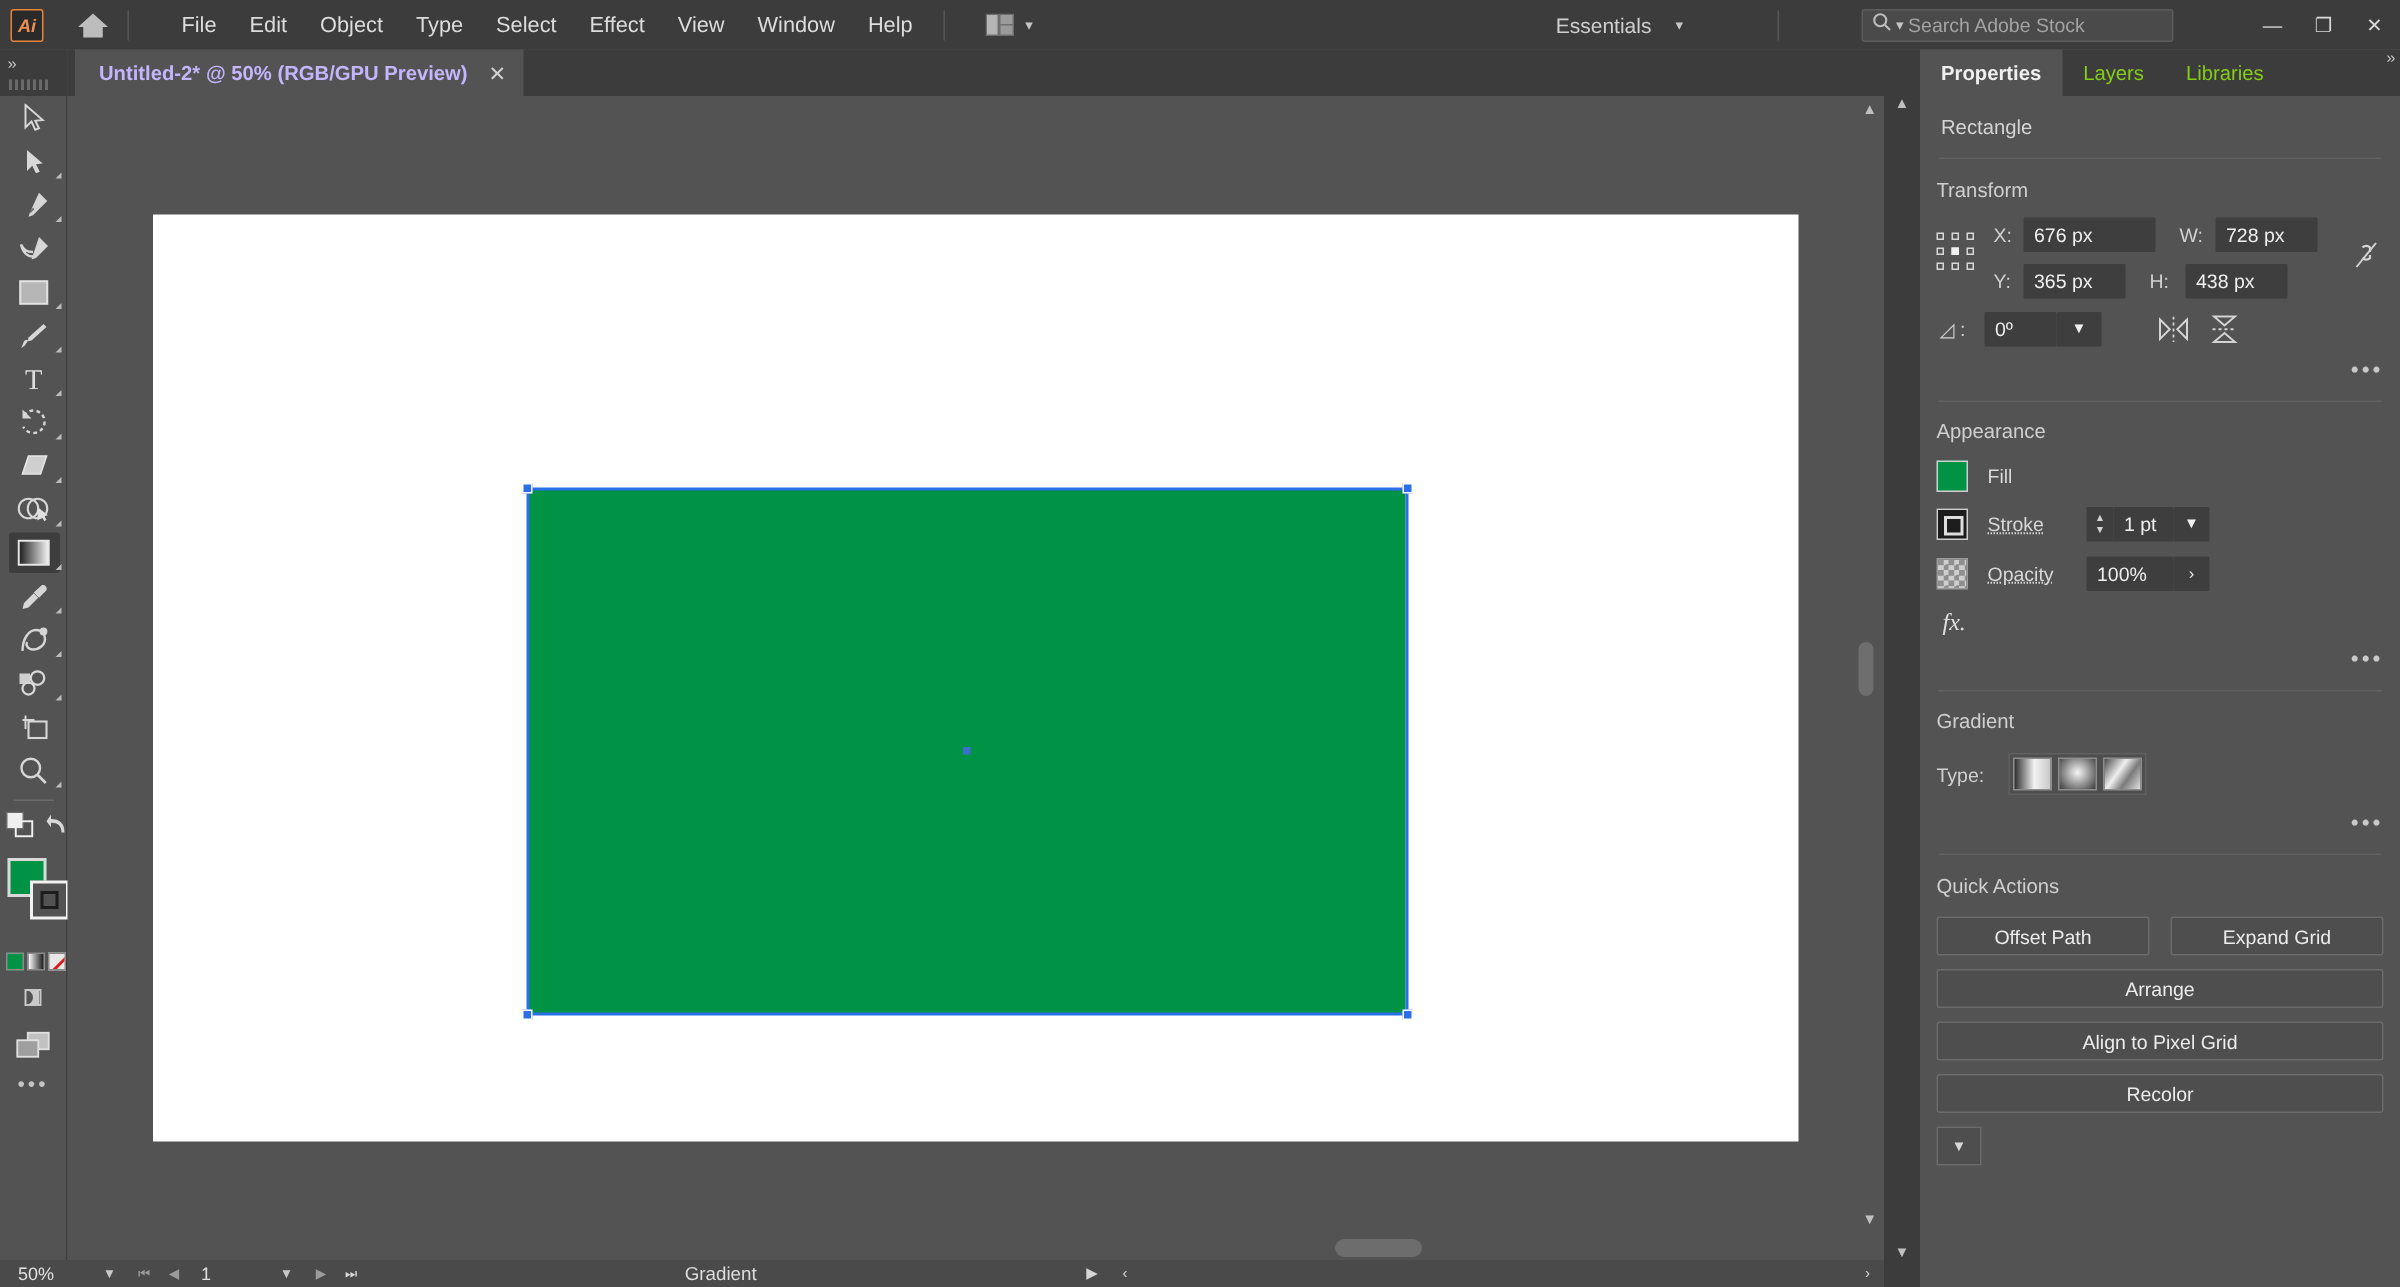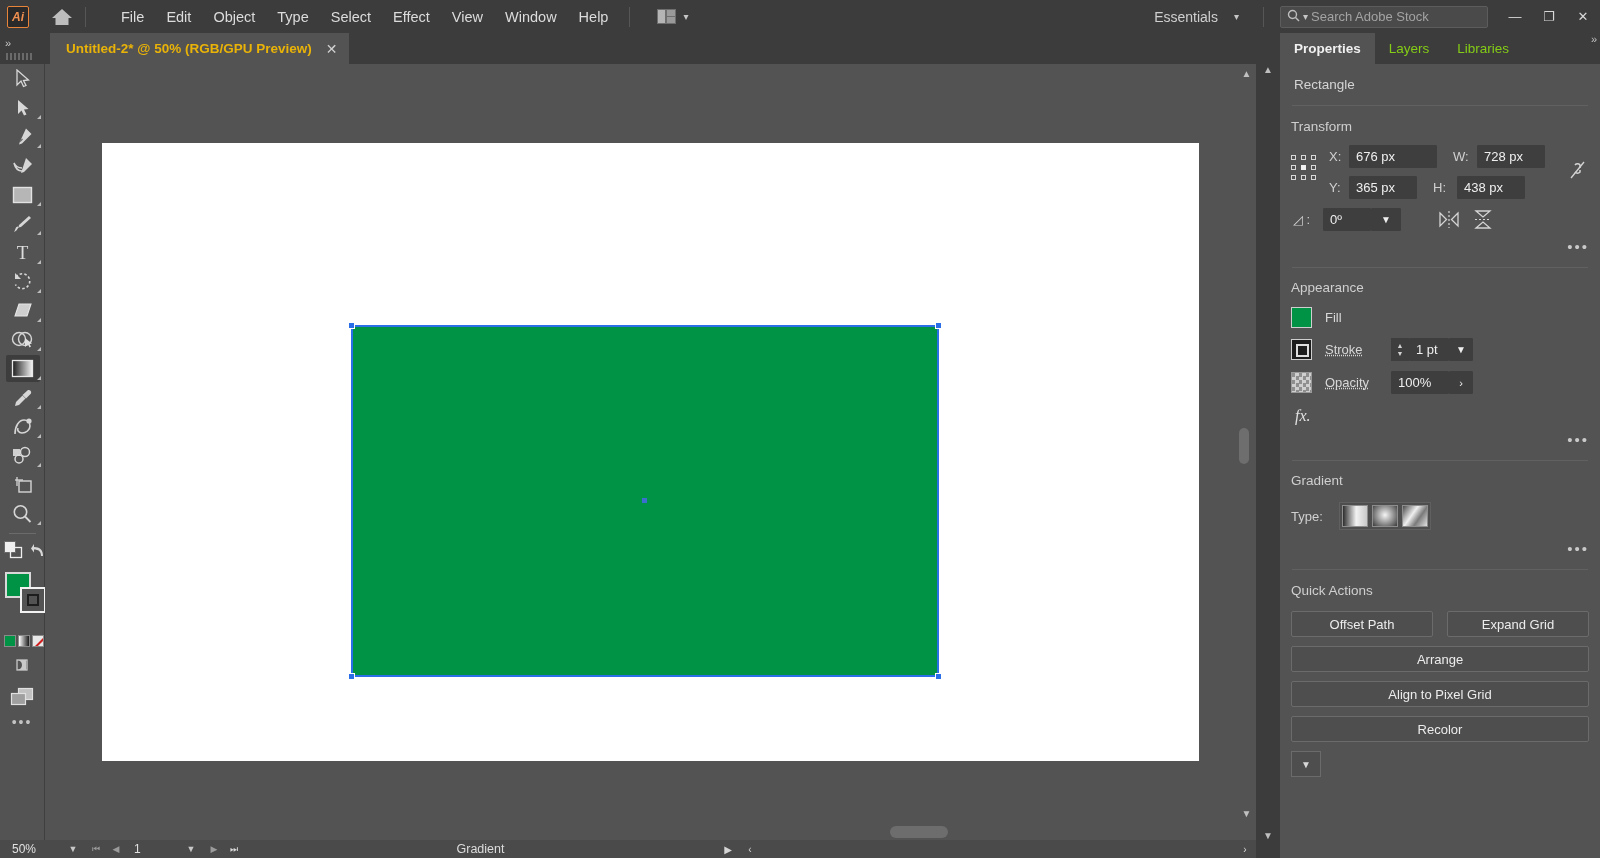--- a/index.html
+++ b/index.html
@@ -27,21 +27,21 @@
   .home-icon { margin-left: 20px; width: 26px; height: 26px; display:flex; align-items:center; justify-content:center; }
   .mb-sep { width: 1px; height: 20px; background: #565656; margin: 0 10px; }
   .menu-items { display: flex; align-items: center; margin-left: 14px; }
   .menu-item {
     font-size: 14.5px; color: #dcdcdc; padding: 5px 11px; cursor: default;
     white-space: nowrap;
   }
   .arrange-btn { display:flex; align-items:center; gap:7px; margin-left: 12px; padding: 3px 5px; }
   .arrange-glyph { width: 19px; height: 15px; display:flex; }
   .chev { font-size: 10px; color: #c6c6c6; }
-  .mb-right { margin-left: auto; display: flex; align-items: center; height: 100%; }
+  .mb-right { margin-left: auto; display: flex; align-items: center; height: 100%; gap: 39px; }
   .essentials {
     display: flex; align-items: center; gap: 16px;
     font-size: 14px; color: #cfcfcf; padding: 0 14px;
   }
   .search-box {
     width: 208px; height: 22px; background: #4a4a4a; border: 1px solid #5c5c5c;
     border-radius: 2px; display: flex; align-items: center; padding: 0 6px; gap: 3px;
     margin-left: 6px;
   }
   .search-placeholder { font-size: 13px; color: #a3a3a3; }
@@ -53,21 +53,21 @@
 
   
   .tabbar {
     position: absolute; left: 45px; top: 33px; width: 1211px; height: 31px;
     background: #3c3c3c;
   }
   .doc-tab {
     position: absolute; left: 5px; top: 0; height: 31px; background: #535353;
     display: flex; align-items: center; padding: 0 12px 0 16px; gap: 14px;
   }
-  .doc-tab-title { font-size: 13.5px; font-weight: bold; color: #eab308; white-space: nowrap; }
+  .doc-tab-title { font-size: 13.5px; font-weight: bold; color: #c4b5fd; white-space: nowrap; }
   .doc-tab-close { font-size: 14px; color: #d0d0d0; line-height: 1; }
   .panel-expand {
     position: absolute; left: 0; top: 33px; width: 45px; height: 31px;
     background: #3c3c3c;
   }
   .expand-arrows { position: absolute; left: 5px; top: 4px; font-size: 11px; color: #c9c9c9; letter-spacing: -1px; }
   .grip { position: absolute; left: 6px; top: 20px; width: 27px; height: 7px;
     background: repeating-linear-gradient(to right, #6a6a6a 0 2px, transparent 2px 4px); }
   .tabbar-right-arrows {
     position: absolute; right: 4px; top: 33px; font-size: 11px; color: #c2c2c2;

